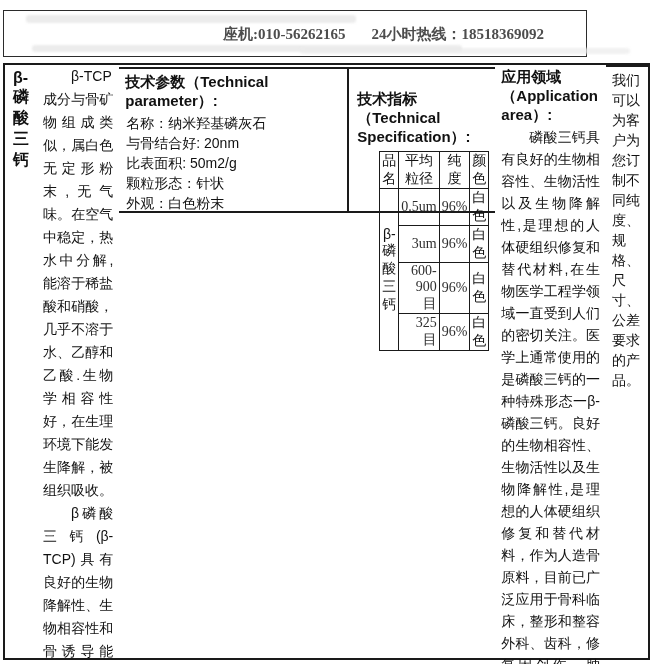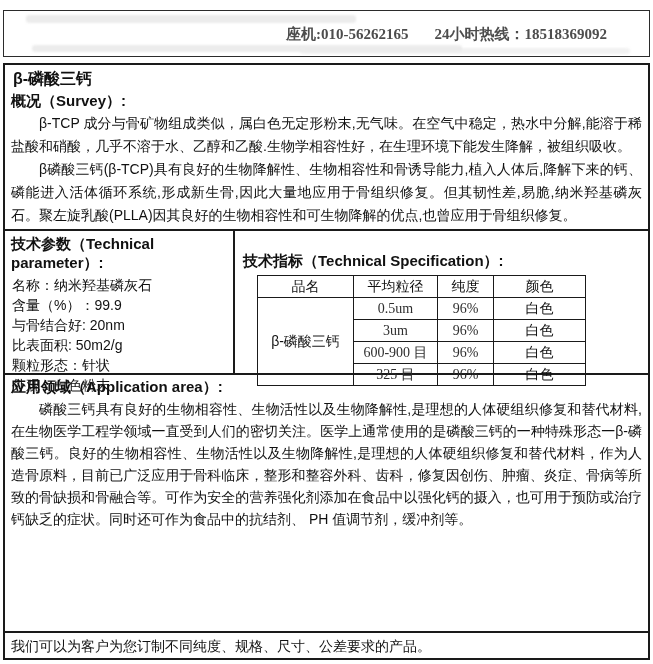--- a/index.html
+++ b/index.html
@@ -8,21 +8,21 @@
     background: #ffffff;
     font-family: "Liberation Sans", "DejaVu Sans", sans-serif;
     color: #111;
     overflow: hidden;
     position: relative;
   }
 
   
   .header-box {
     position: absolute; left: 3px; top: 10px;
-    width: 647px; height: 47px;
+    width: 584px; height: 47px;
     border: 1px solid #2b2b2b;
     background: #fff;
   }
   .smudge {
     position: absolute; background: #ececec;
     border-radius: 3px; filter: blur(1.2px);
   }
   .smudge.s1 { left: 22px; top: 4px; width: 330px; height: 8px; }
   .smudge.s2 { left: 28px; top: 34px; width: 430px; height: 7px; }
   .smudge.s3 { left: 300px; top: 48px; width: 330px; height: 6px; opacity: .7; }
@@ -33,21 +33,21 @@
     white-space: nowrap;
   }
   .phone-line .gap { display: inline-block; width: 26px; }
 
   
   .main-box {
     position: absolute; left: 3px; top: 63px;
     width: 647px; height: 597px;
     border: 2px solid #1a1a1a;
     background: #fff;
-    display: flex; flex-direction: column;
+    display: flex; flex-direction: row;
   }
 
   .title-row {
     padding: 4px 8px 1px 8px;
     font-size: 16px; font-weight: bold;
   }
   .sec-heading {
     font-size: 15px; font-weight: bold;
     padding: 1px 8px 1px 6px;
   }
@@ -71,31 +71,32 @@
   }
   .tech-left .sec-heading { padding: 1px 2px 2px 2px; }
   .param-item {
     font-size: 14px; line-height: 20px;
     padding-left: 3px; white-space: nowrap;
   }
   .tech-right { flex: 1; padding: 20px 6px 0 6px; }
   .tech-right .sec-heading { padding: 1px 2px 3px 2px; }
   .spec-table {
     border-collapse: collapse;
-    margin-left: 16px; margin-top: 1px;
+    margin-left: 24px; margin-top: 1px;
   }
   .spec-table th, .spec-table td {
     border: 1px solid #1a1a1a;
     font-size: 14px; font-weight: normal;
     text-align: center; vertical-align: middle;
     height: 22px; padding: 0 2px;
   }
   .spec-table .num-cell {
     font-family: "Liberation Serif", "DejaVu Serif", serif;
     color: #2e2e2e;
+    text-align: right;
   }
 
   
   .application-section { flex: 1; padding-top: 2px; }
   .application-section .para { line-height: 22px; }
 
   
   .footer-row {
     border-top: 2px solid #1a1a1a;
     font-size: 14px; line-height: 20px;
@@ -112,30 +113,28 @@
     <span>座机:010-56262165</span><span class="gap"></span><span>24小时热线：18518369092</span>
   </div>
 </div>
 <div class="smudge s3"></div>
 
 <div class="main-box">
 
   <div class="title-row">β-磷酸三钙</div>
 
   <div>
-    <div class="sec-heading">概况（Survey）:</div>
     <p class="para">β-TCP 成分与骨矿物组成类似，属白色无定形粉末,无气味。在空气中稳定，热水中分解,能溶于稀盐酸和硝酸，几乎不溶于水、乙醇和乙酸.生物学相容性好，在生理环境下能发生降解，被组织吸收。</p>
     <p class="para">β磷酸三钙(β-TCP)具有良好的生物降解性、生物相容性和骨诱导能力,植入人体后,降解下来的钙、磷能进入活体循环系统,形成新生骨,因此大量地应用于骨组织修复。但其韧性差,易脆,纳米羟基磷灰石。聚左旋乳酸(PLLA)因其良好的生物相容性和可生物降解的优点,也曾应用于骨组织修复。</p>
   </div>
 
   <div class="tech-section">
     <div class="tech-left">
       <div class="sec-heading">技术参数（Technical parameter）:</div>
       <div class="param-item">名称：纳米羟基磷灰石</div>
-      <div class="param-item">含量（%）：99.9</div>
       <div class="param-item">与骨结合好: 20nm</div>
       <div class="param-item">比表面积: 50m2/g</div>
       <div class="param-item">颗粒形态：针状</div>
       <div class="param-item">外观：白色粉末</div>
     </div>
     <div class="tech-right">
       <div class="sec-heading">技术指标（Technical Specification）:</div>
       <table class="spec-table">
         <colgroup>
           <col style="width:96px">

